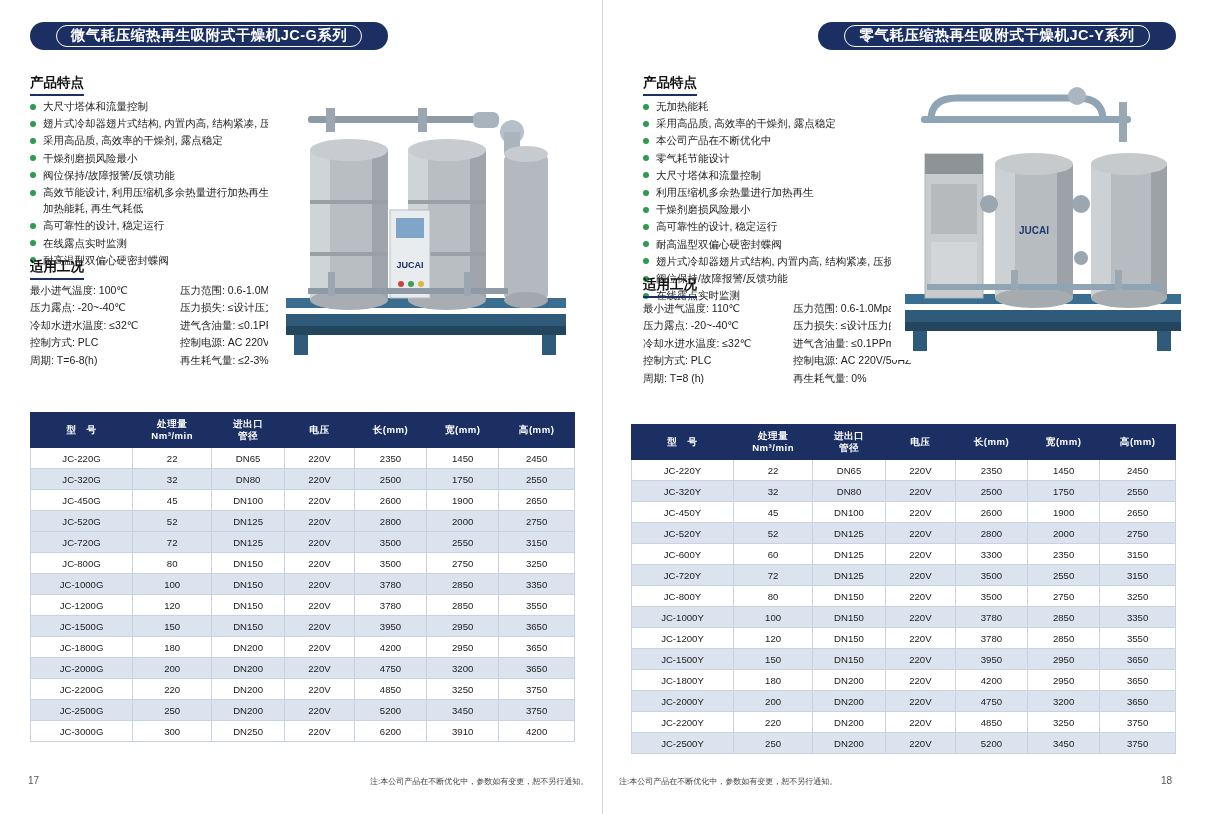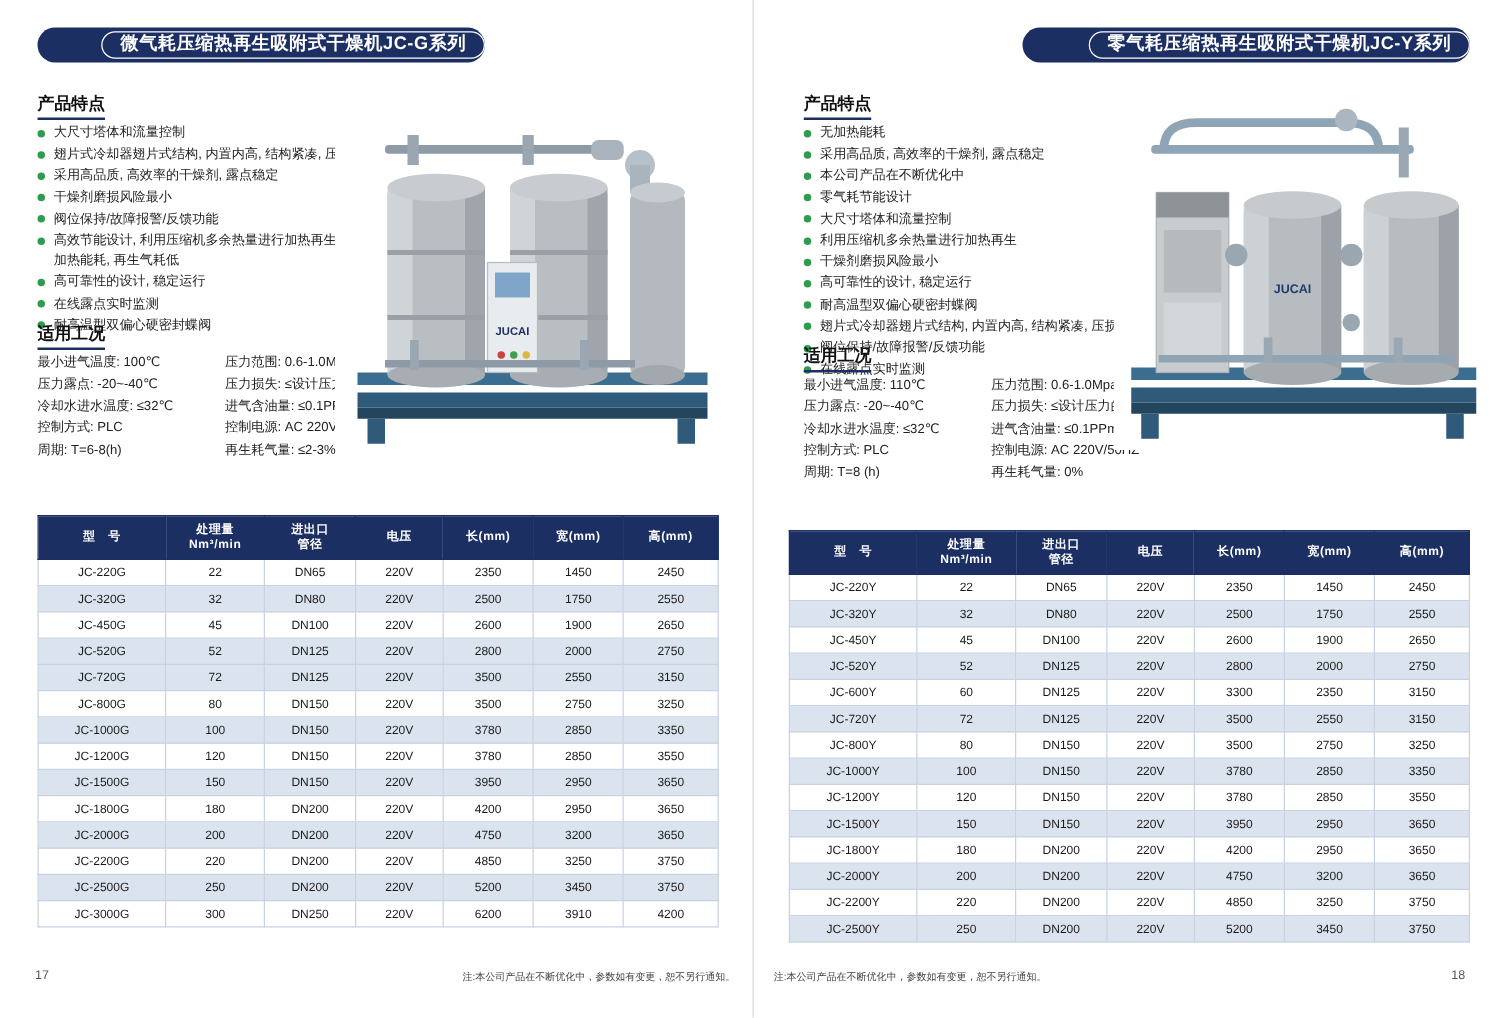--- a/index.html
+++ b/index.html
@@ -10,21 +10,21 @@
   }
   .page{position:absolute;top:0;width:602px;height:814px;box-sizing:border-box;}
   .page.left{left:0;}
   .page.right{left:603px;}
   .divider{position:absolute;left:602px;top:0;width:1px;height:814px;background:#d8d8d8;}
 
   
   .banner{
     position:absolute;top:22px;height:28px;
     background:#1b2f63;border-radius:14px;
-    display:flex;align-items:center;justify-content:flex-end;
+    display:flex;align-items:center;justify-content:center;
     color:#ffffff;font-weight:bold;font-size:14.5px;letter-spacing:.5px;
     box-shadow:0 0 0 0 transparent;
   }
   .banner .inner{
     border:1px solid #ffffff;border-radius:12px;
     padding:2px 14px 3px 14px;line-height:1;
   }
   .page.left .banner{left:30px;width:358px;}
   .page.right .banner{left:215px;width:358px;}
 

